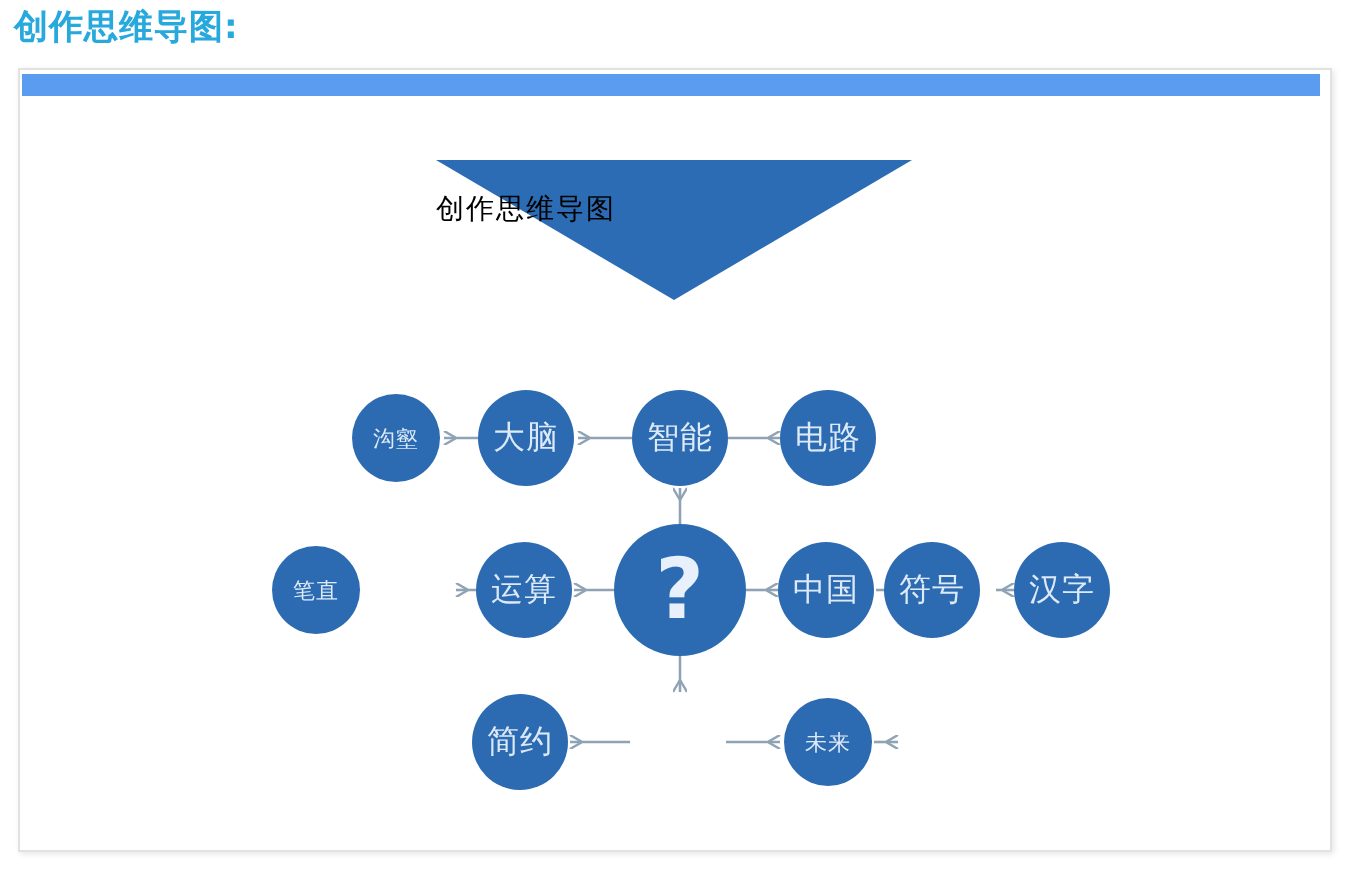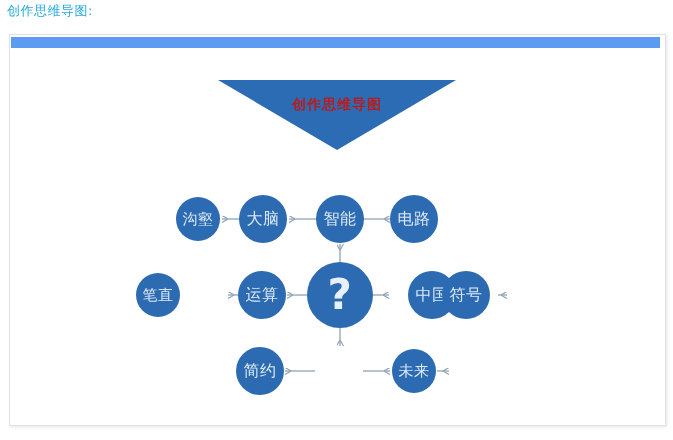--- a/index.html
+++ b/index.html
@@ -17,22 +17,22 @@
     width: 673px;
     height: 440px;
     background: #ffffff;
   }
 
   
   .page-title {
     position: absolute;
     left: 7px;
     top: 2px;
-    font-size: 13px;
-    font-weight: normal;
+    font-size: 17px;
+    font-weight: bold;
     letter-spacing: 0.5px;
     color: #27a9dd;
     white-space: nowrap;
   }
 
   
   .card {
     position: absolute;
     left: 9px;
     top: 34px;
@@ -75,42 +75,40 @@
     position: absolute;
     inset: 0;
     background: #2b6cb4;
     clip-path: polygon(0% 0%, 100% 0%, 50% 100%);
   }
   .banner .label {
     position: absolute;
     left: 0;
     top: 16px;
     width: 238px;
-    text-align: center;
-    color: #b91c1c;
+    color: #000000;
     font-size: 14px;
     letter-spacing: 1px;
-    font-weight: bold;
   }
 
   
   .node {
     position: absolute;
     border-radius: 50%;
     background: #2c6bb2;
     color: #dce9f7;
     display: flex;
     align-items: center;
     justify-content: center;
     font-size: 14px;
     letter-spacing: 0.5px;
     white-space: nowrap;
     box-sizing: border-box;
   }
-  .node.small { width: 44px; height: 44px; font-size: 15px; }
+  .node.small { width: 44px; height: 44px; font-size: 11px; }
   .node.mid   { width: 48px; height: 48px; font-size: 16px; }
   .node.center {
     width: 66px; height: 66px;
     font-size: 42px;
     font-weight: bold;
     color: #e8f1fb;
     background: #2c6bb2;
     line-height: 1;
   }
 </style>
@@ -162,19 +160,20 @@
   <div class="node small" style="left:176px;top:197px">沟壑</div>
   <div class="node mid" style="left:239px;top:195px">大脑</div>
   <div class="node mid" style="left:390px;top:195px">电路</div>
   <div class="node mid" style="left:316px;top:195px">智能</div>
 
   <div class="node small" style="left:136px;top:273px">笔直</div>
   <div class="node mid" style="left:238px;top:271px">运算</div>
 
   <div class="node center" style="left:307px;top:262px">?</div>
 
-  <div class="node mid" style="left:408px;top:271px">中国</div>
+  <div class="node mid" style="left:389px;top:271px">中国</div>
   <div class="node mid" style="left:442px;top:271px">符号</div>
+  <div class="node mid" style="left:507px;top:271px">汉字</div>
 
   <div class="node mid" style="left:236px;top:347px">简约</div>
   <div class="node small" style="left:392px;top:349px">未来</div>
 
 </div>
 
 </body></html>

